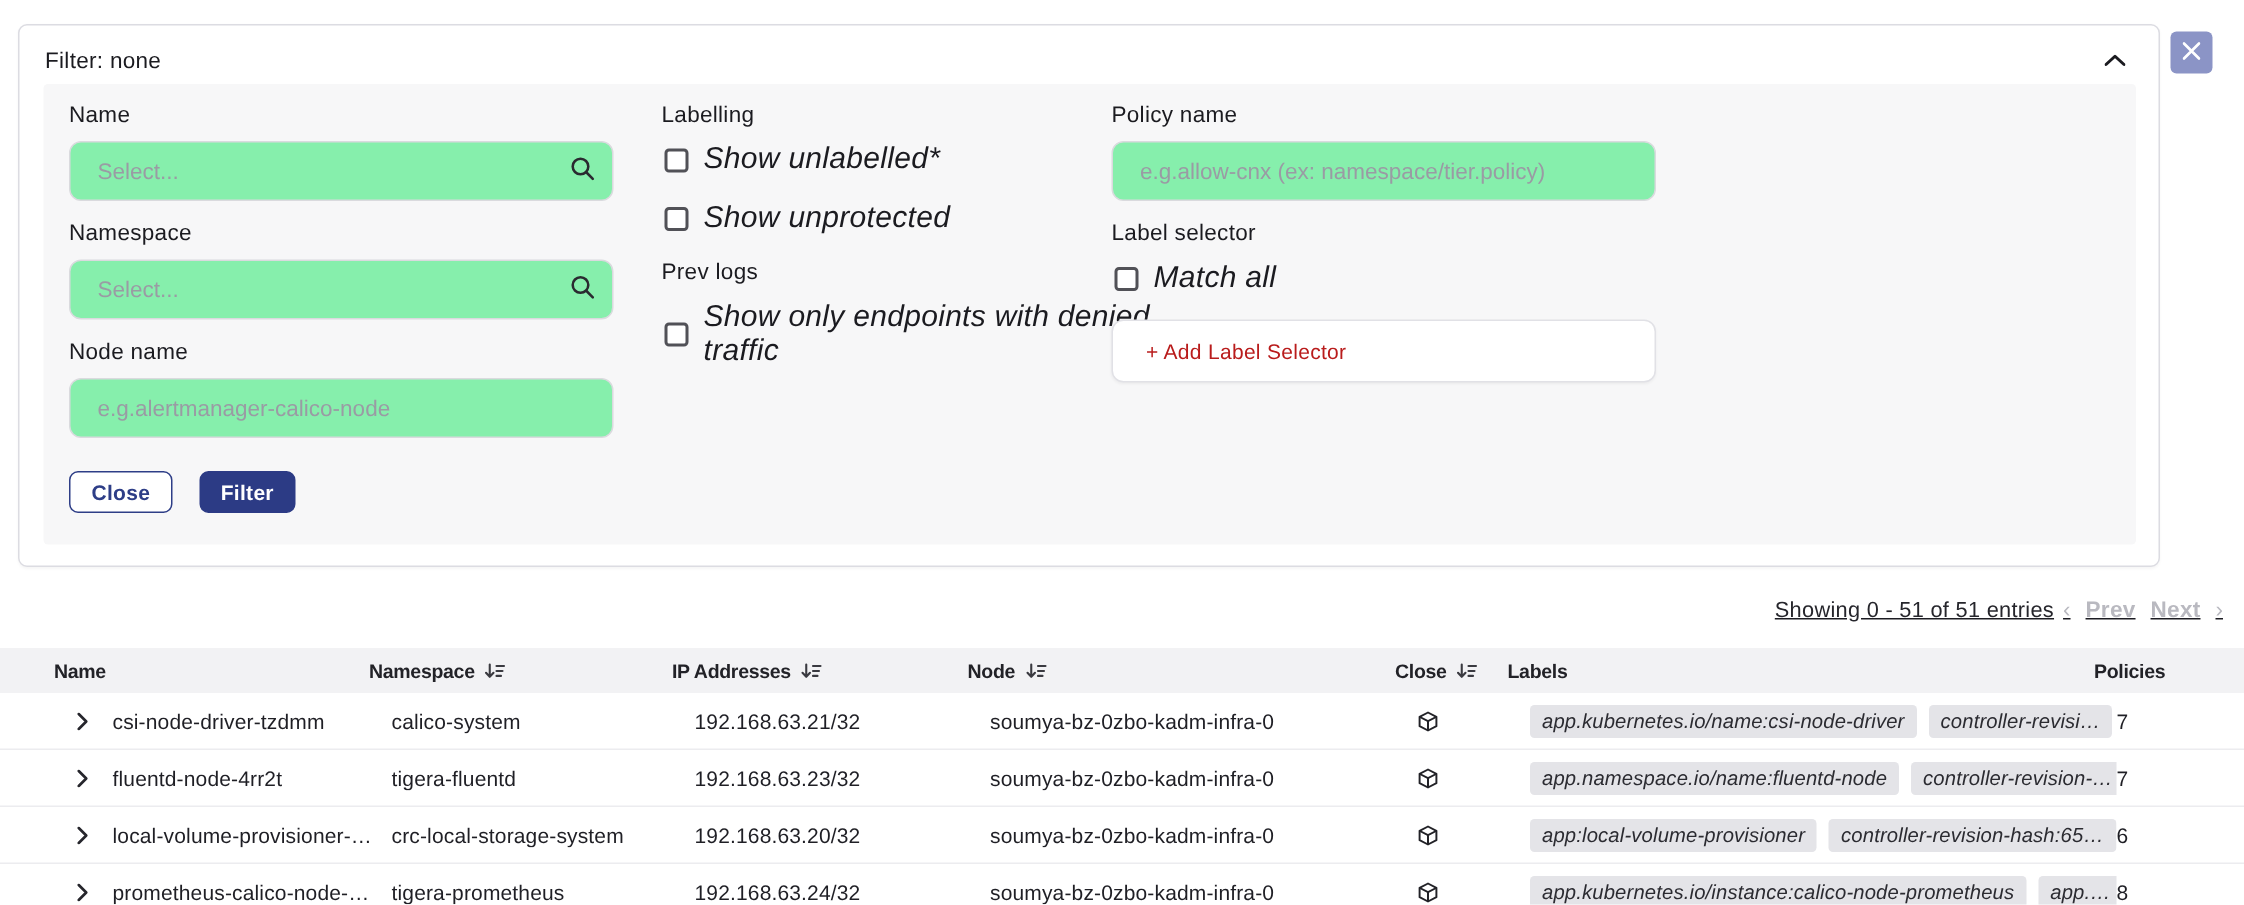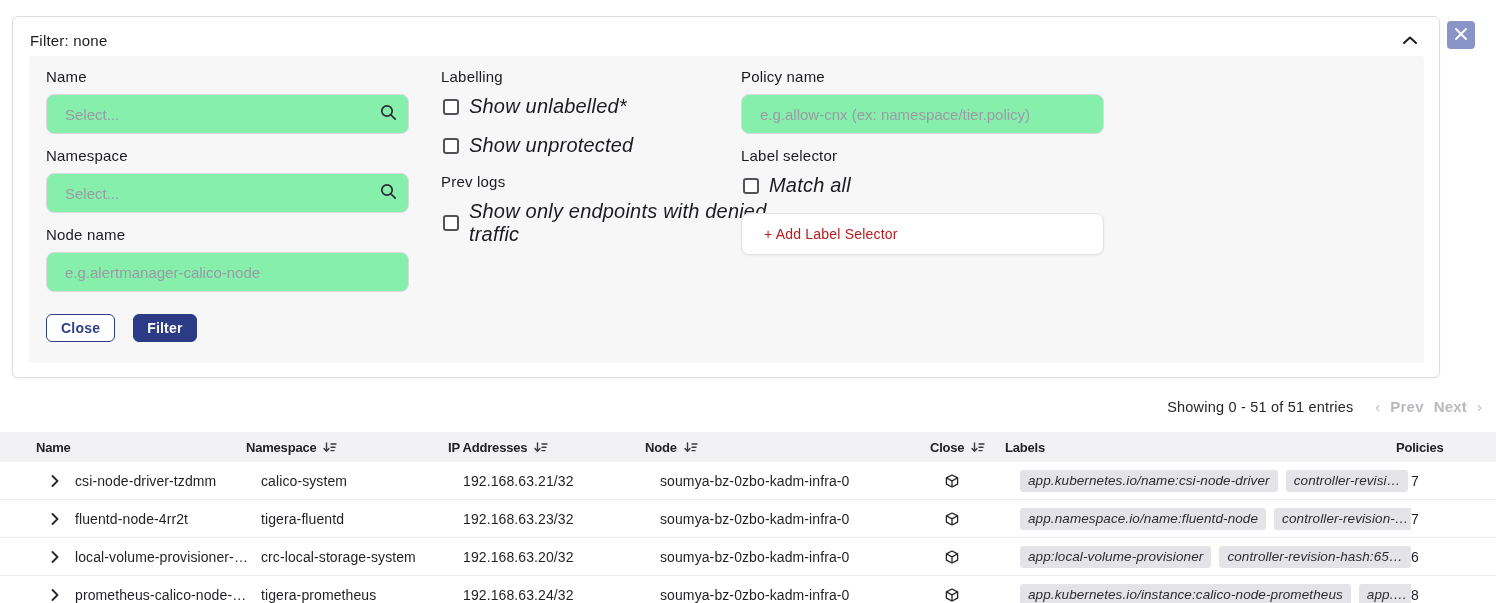--- a/index.html
+++ b/index.html
@@ -65,21 +65,21 @@
   }
 
   .filter-actions { display:flex; gap:18px; margin-top:22px; }
   .btn { border-radius:6px; font-size:14px; font-weight:600; cursor:pointer; letter-spacing:.2px;
          font-family:"Liberation Sans", sans-serif; }
   .btn-close { background:#fff; border:1.5px solid #2e3e87; color:#2e3e87; padding:5px 14px; }
   .btn-filter { background:#2c3b85; border:1.5px solid #2c3b85; color:#fff; padding:5px 13px; }
 
   
   .pagination-bar {
-    position:absolute; top:398px; right:14px; display:flex; align-items:center; gap:22px;
+    position:absolute; top:398px; right:14px; display:flex; align-items:center; gap:6px;text-decoration:underline;
   }
   .showing-text { font-size:14.5px; color:#26262c; letter-spacing:.2px; }
   .pager { display:flex; align-items:center; gap:10px; color:#b9b9c0; }
   .pager .arrow { font-size:15px; line-height:1; cursor:default; }
   .pager .pager-link { font-size:15px; font-weight:600; cursor:default; letter-spacing:.2px; }
 
   
   .endpoint-table { position:absolute; left:0; top:432px; width:1496px; }
   .thead {
     display:grid; grid-template-columns:210px 202px 197px 285px 75px 391px 1fr;

